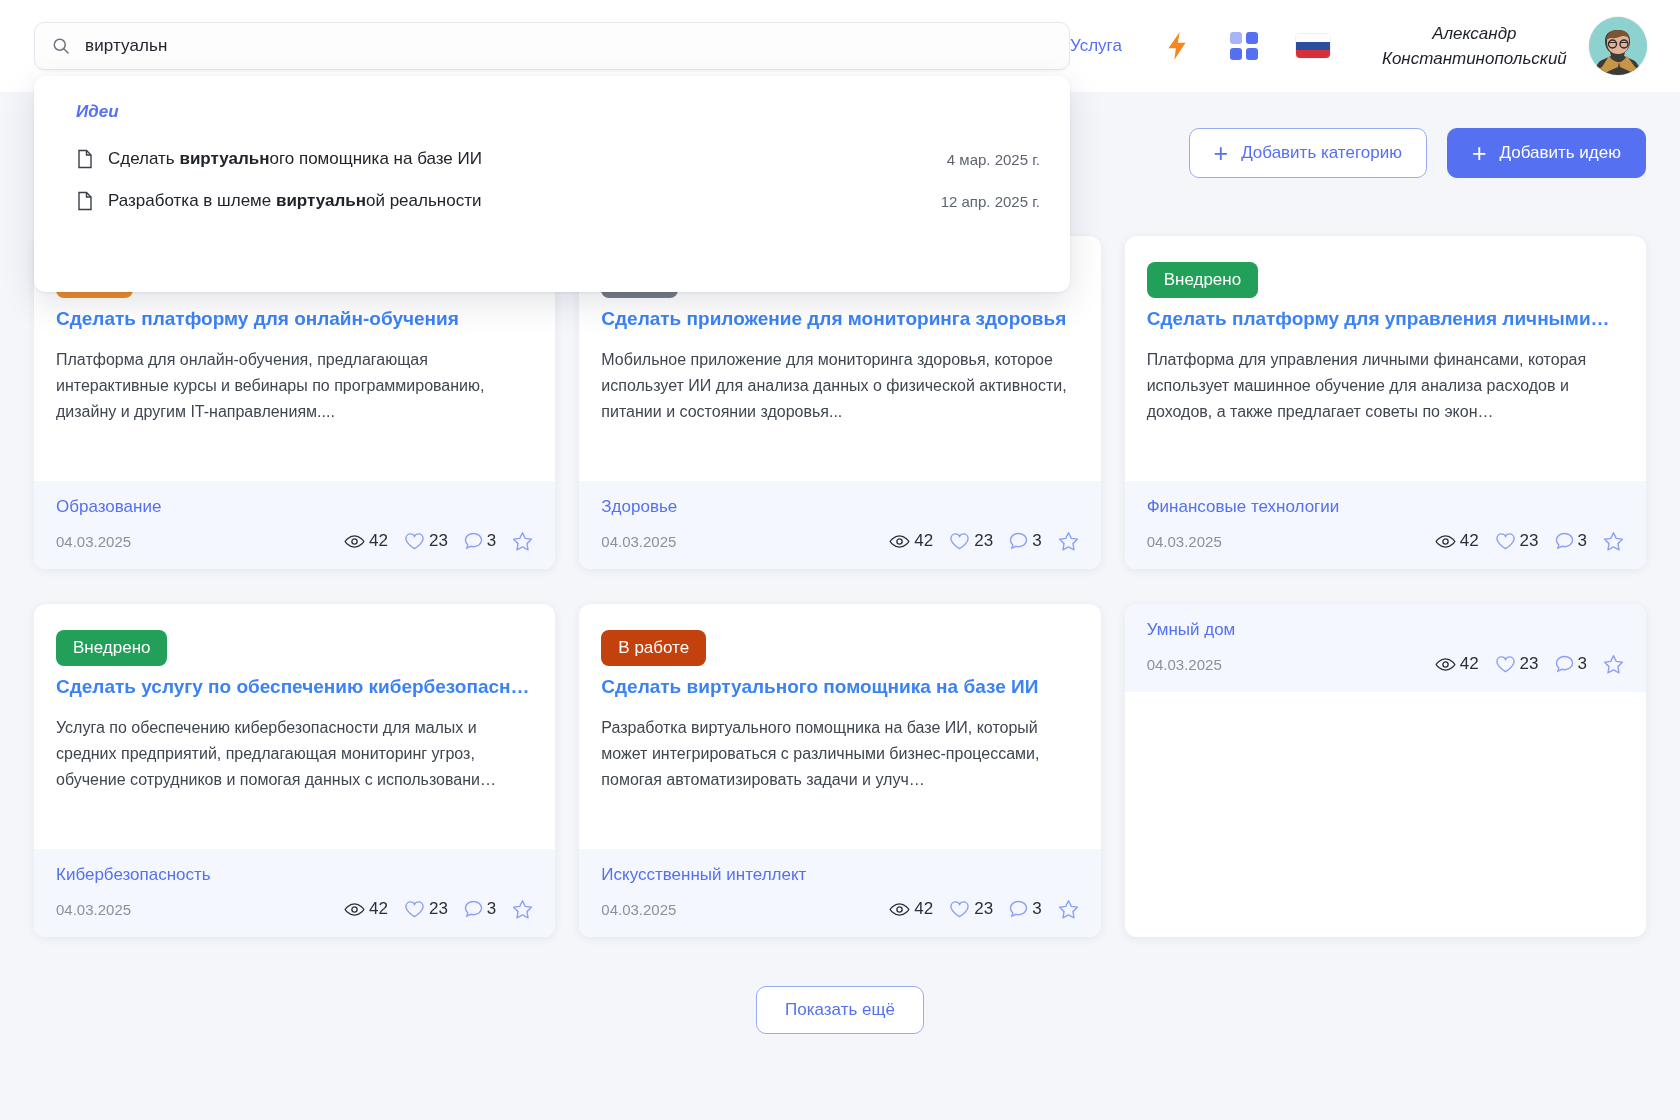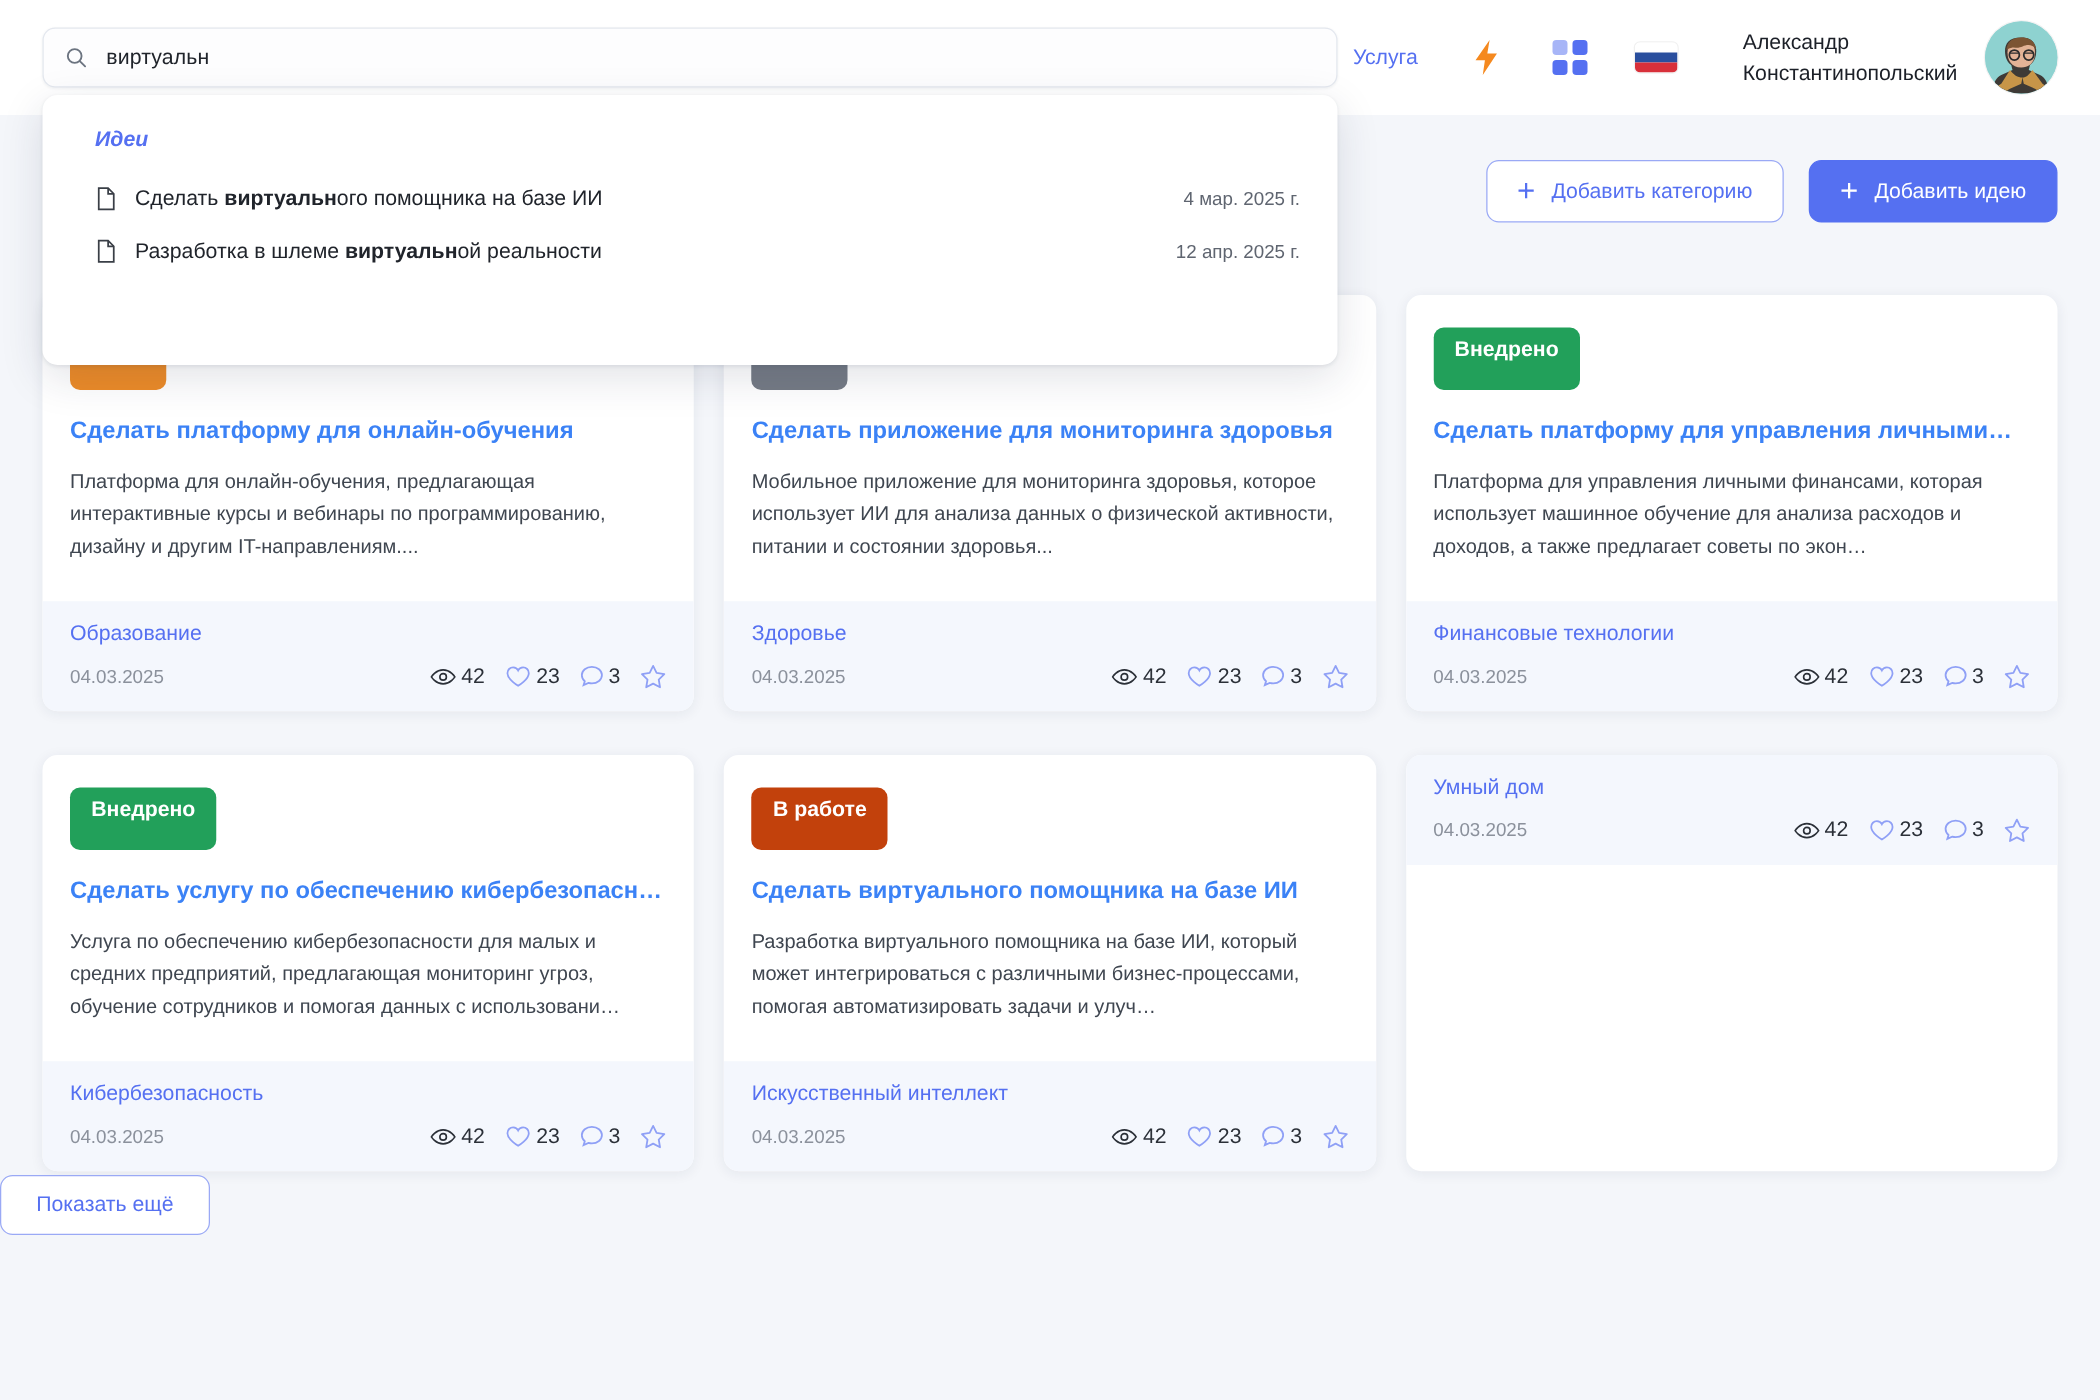--- a/index.html
+++ b/index.html
@@ -48,21 +48,21 @@
   .grid-icon { width: 28px; height: 28px; margin-right: 38px; flex: none;
     display: grid; grid-template-columns: 12px 12px; grid-template-rows: 12px 12px; gap: 4px; }
   .grid-icon i { display: block; border-radius: 3px; background: #5570f1; }
   .grid-icon i:nth-child(1) { background: #a7b5f7; }
   .flag-icon { width: 34px; height: 24px; border-radius: 4px; overflow: hidden; margin-right: 52px;
     flex: none; box-shadow: 0 0 0 1px rgba(0,0,0,.06); display: flex; flex-direction: column; }
   .flag-icon span { display: block; height: 33.34%; }
   .flag-w { background: #ffffff; } .flag-b { background: #2a4f9e; } .flag-r { background: #d8303a; }
   .user-name {
     font-size: 17px; line-height: 25px; color: #1c2028;
-    text-align: left; margin-right: 22px; white-space: pre-line;
+    text-align: center; margin-right: 22px; white-space: pre-line; font-style: italic;
   }
   .avatar {
     width: 58px; height: 58px; border-radius: 50%; flex: none;
     background: #8fd4d4; overflow: hidden; position: relative;
     box-shadow: 0 0 0 1px rgba(0,0,0,.05);
   }
 
   
   .suggest {
     position: absolute; top: 76px; left: 34px;
@@ -102,21 +102,21 @@
     column-gap: 24px; row-gap: 35px;
   }
   .card {
     background: #fff; border-radius: 12px; overflow: hidden;
     box-shadow: 0 2px 10px rgba(30,40,70,.07);
     display: flex; flex-direction: column; min-height: 333px;
   }
   .card-body { padding: 26px 22px 10px 22px; flex: 1; }
   .badge {
     display: inline-block; border-radius: 8px; color: #fff;
-    font-size: 17px; padding: 9px 17px 24px; margin-bottom: 20px; line-height: 1; font-weight: bold;
+    font-size: 17px; padding: 9px 17px 10px; margin-bottom: 8px; line-height: 1;
   }
   .card-title {
     font-size: 19px; font-weight: bold; color: #3b82f6; line-height: 1.32;
     margin-bottom: 16px;
     overflow: hidden; text-overflow: ellipsis; white-space: nowrap;
   }
   .card-desc {
     font-size: 16px; color: #3f4650; line-height: 1.62;
   }
   .card-foot {
@@ -125,22 +125,22 @@
   .card-cat { font-size: 17px; color: #5570f1; margin-bottom: 14px; cursor: pointer; }
   .foot-row { display: flex; align-items: center; }
   .card-date { font-size: 15px; color: #8b919c; }
   .stats { margin-left: auto; display: flex; align-items: center; gap: 7px; }
   .stat { display: inline-flex; align-items: center; gap: 4px; font-size: 17px; color: #2b3038; margin-right: 9px; cursor: pointer;}
   .stat svg { display: block; }
   .star-btn { cursor: pointer; display: inline-flex; }
 
   
   .showmore-wrap {
-    position: absolute; left: 0; right: 0; top: 940px;
-    display: flex; 
+    position: absolute; left: 0; right: 0; top: 986px;
+    display: flex; justify-content: center;
   }
   .btn-showmore {
     height: 48px; padding: 0 28px; border-radius: 10px;
     background: #fff; border: 1px solid #9aa9f5; color: #5570f1;
     font-size: 17px; cursor: pointer; font-family: "Liberation Sans", sans-serif;
   }
 </style>
 </head>
 <body>
 

